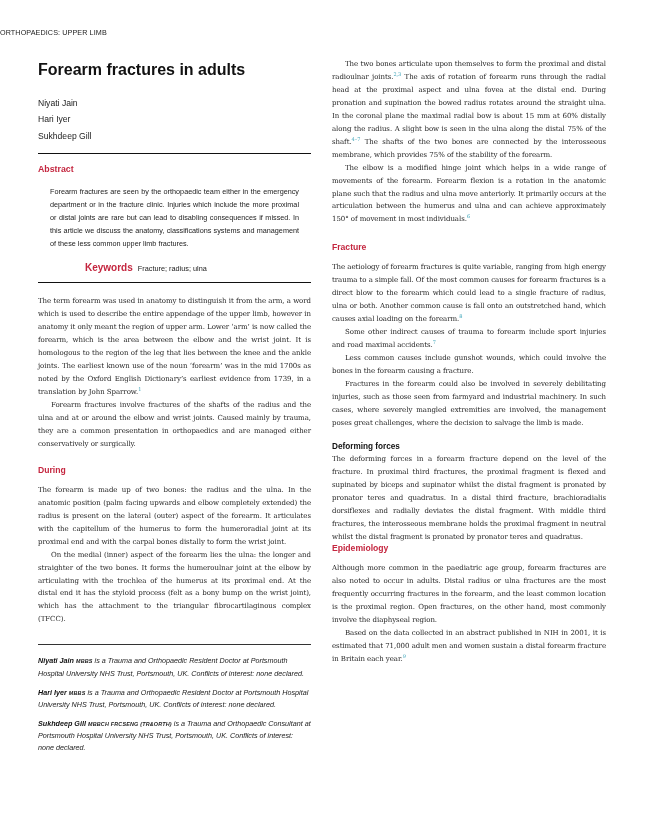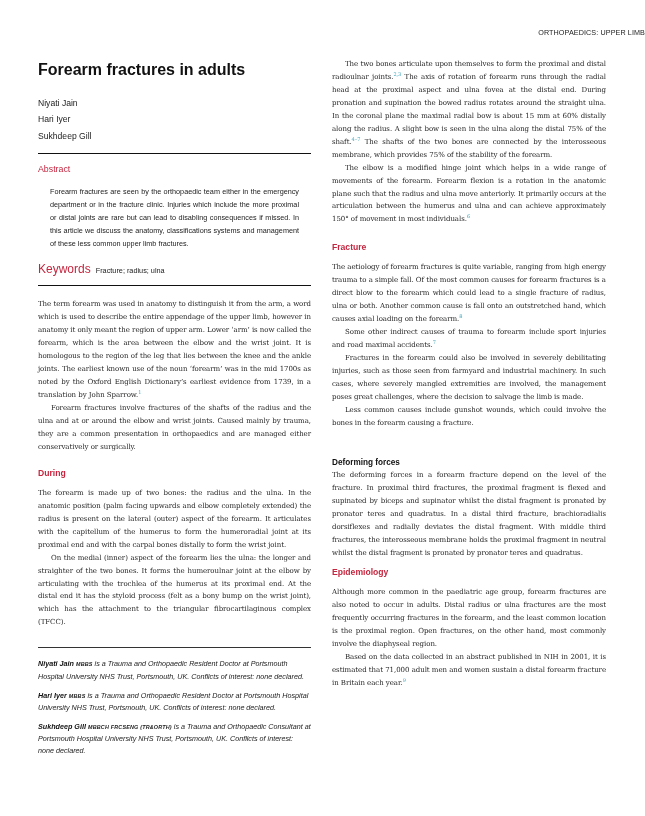--- a/index.html
+++ b/index.html
@@ -1,44 +1,44 @@
 <!DOCTYPE html>
 <html><head>
   <meta charset="utf-8">
   <style>
     html, body { margin: 0; padding: 0; background: #ffffff; }
     body {
       width: 645px; height: 816px; position: relative; overflow: hidden;
       color: #1a1a1a;
     }
     .running-head {
-      position: absolute; top: 28px; left: 0; width: 645px; text-align: right;
+      position: absolute; top: 28px; left: 0; width: 645px; text-align: left;
       font-family: "Liberation Sans", sans-serif; font-size: 7.2px; letter-spacing: 0.1px; color: #222;
     }
     .col-left { position: absolute; left: 38px; top: 56px; width: 273px; }
     .col-right { position: absolute; left: 332px; top: 58px; width: 274px; }
 
     .title {
       font-family: "Liberation Sans", sans-serif; font-weight: bold;
       font-size: 16px; line-height: 27px; margin: 0 0 12px 0; color: #111;
     }
     .authors { font-family: "Liberation Sans", sans-serif; font-size: 8.6px; line-height: 16.3px; color: #222; }
     .rule-thick { border: 0; border-top: 1.6px solid #111; margin: 9px 0 10px 0; }
     .rule-thin { border: 0; border-top: 1px solid #333; margin: 0; }
 
     .abstract-head {
-      font-family: "Liberation Sans", sans-serif; font-weight: normal; color: #c4263f;
+      font-family: "Liberation Sans", sans-serif; font-weight: bold; color: #c4263f;
       font-size: 8.8px; margin: 0 0 1px 0;
     }
     .abstract-text {
       font-family: "Liberation Sans", sans-serif; font-size: 7.25px; line-height: 12.9px;
       text-align: justify; margin: 12px; color: #222;
     }
     .keywords { font-family: "Liberation Sans", sans-serif; font-size: 7.3px; margin: 3px 0 0 0; color: #222; }
-    .keywords .kw-label { color: #c4263f; font-weight: normal; font-size: 12px; margin-right: 3px; }
+    .keywords .kw-label { color: #c4263f; font-weight: bold; font-size: 10px; margin-right: 3px; margin-left: 47px; }
 
     .body-text {
       font-family: "DejaVu Serif", serif; font-size: 7.0px; line-height: 12.95px;
       text-align: justify; margin: 0; color: #1f1f1f; letter-spacing: -0.05px;
     }
     .body-text.indent { text-indent: 13px; }
     sup.ref { color: #3aa3b8; font-size: 5px; vertical-align: super; line-height: 0; }
 
     .section-head {
       font-family: "Liberation Sans", sans-serif; font-weight: bold; color: #c4263f;
@@ -93,22 +93,22 @@
   </div>
 </div>
 
 <div class="col-right">
   <p class="body-text indent"><span>The two bones articulate upon themselves to form the proximal and distal radioulnar joints.</span><sup class="ref">2,3</sup><span> The axis of rotation of forearm runs through the radial head at the proximal aspect and ulna fovea at the distal end. During pronation and supination the bowed radius rotates around the straight ulna. In the coronal plane the maximal radial bow is about 15 mm at 60% distally along the radius. A slight bow is seen in the ulna along the distal 75% of the shaft.</span><sup class="ref">4–7</sup><span> The shafts of the two bones are connected by the interosseous membrane, which provides 75% of the stability of the forearm.</span></p>
   <p class="body-text indent"><span>The elbow is a modified hinge joint which helps in a wide range of movements of the forearm. Forearm flexion is a rotation in the anatomic plane such that the radius and ulna move anteriorly. It primarily occurs at the articulation between the humerus and ulna and can achieve approximately 150° of movement in most individuals.</span><sup class="ref">6</sup></p>
 
   <div class="section-head" style="margin-top:16px;">Fracture</div>
   <p class="body-text"><span>The aetiology of forearm fractures is quite variable, ranging from high energy trauma to a simple fall. Of the most common causes for forearm fractures is a direct blow to the forearm which could lead to a single fracture of radius, ulna or both. Another common cause is fall onto an outstretched hand, which causes axial loading on the forearm.</span><sup class="ref">8</sup></p>
   <p class="body-text indent"><span>Some other indirect causes of trauma to forearm include sport injuries and road maximal accidents.</span><sup class="ref">7</sup></p>
+  <p class="body-text indent">Less common causes include gunshot wounds, which could involve the bones in the forearm causing a fracture.</p>
   <p class="body-text indent">Fractures in the forearm could also be involved in severely debilitating injuries, such as those seen from farmyard and industrial machinery. In such cases, where severely mangled extremities are involved, the management poses great challenges, where the decision to salvage the limb is made.</p>
-  <p class="body-text indent">Less common causes include gunshot wounds, which could involve the bones in the forearm causing a fracture.</p>
 
-  <div class="sub-head" style="margin-top:28px;">Deforming forces</div>
+  <div class="sub-head" style="margin-top:12px;">Deforming forces</div>
   <p class="body-text">The deforming forces in a forearm fracture depend on the level of the fracture. In proximal third fractures, the proximal fragment is flexed and supinated by biceps and supinator whilst the distal fragment is pronated by pronator teres and quadratus. In a distal third fracture, brachioradialis dorsiflexes and radially deviates the distal fragment. With middle third fractures, the interosseous membrane holds the proximal fragment in neutral whilst the distal fragment is pronated by pronator teres and quadratus.</p>
 
-  <div class="section-head" style="margin-top:8px;">Epidemiology</div>
+  <div class="section-head" style="margin-top:0;">Epidemiology</div>
   <p class="body-text">Although more common in the paediatric age group, forearm fractures are also noted to occur in adults. Distal radius or ulna fractures are the most frequently occurring fractures in the forearm, and the least common location is the proximal region. Open fractures, on the other hand, most commonly involve the diaphyseal region.</p>
   <p class="body-text indent"><span>Based on the data collected in an abstract published in NIH in 2001, it is estimated that 71,000 adult men and women sustain a distal forearm fracture in Britain each year.</span><sup class="ref">9</sup></p>
 </div>
 
 </body></html>

